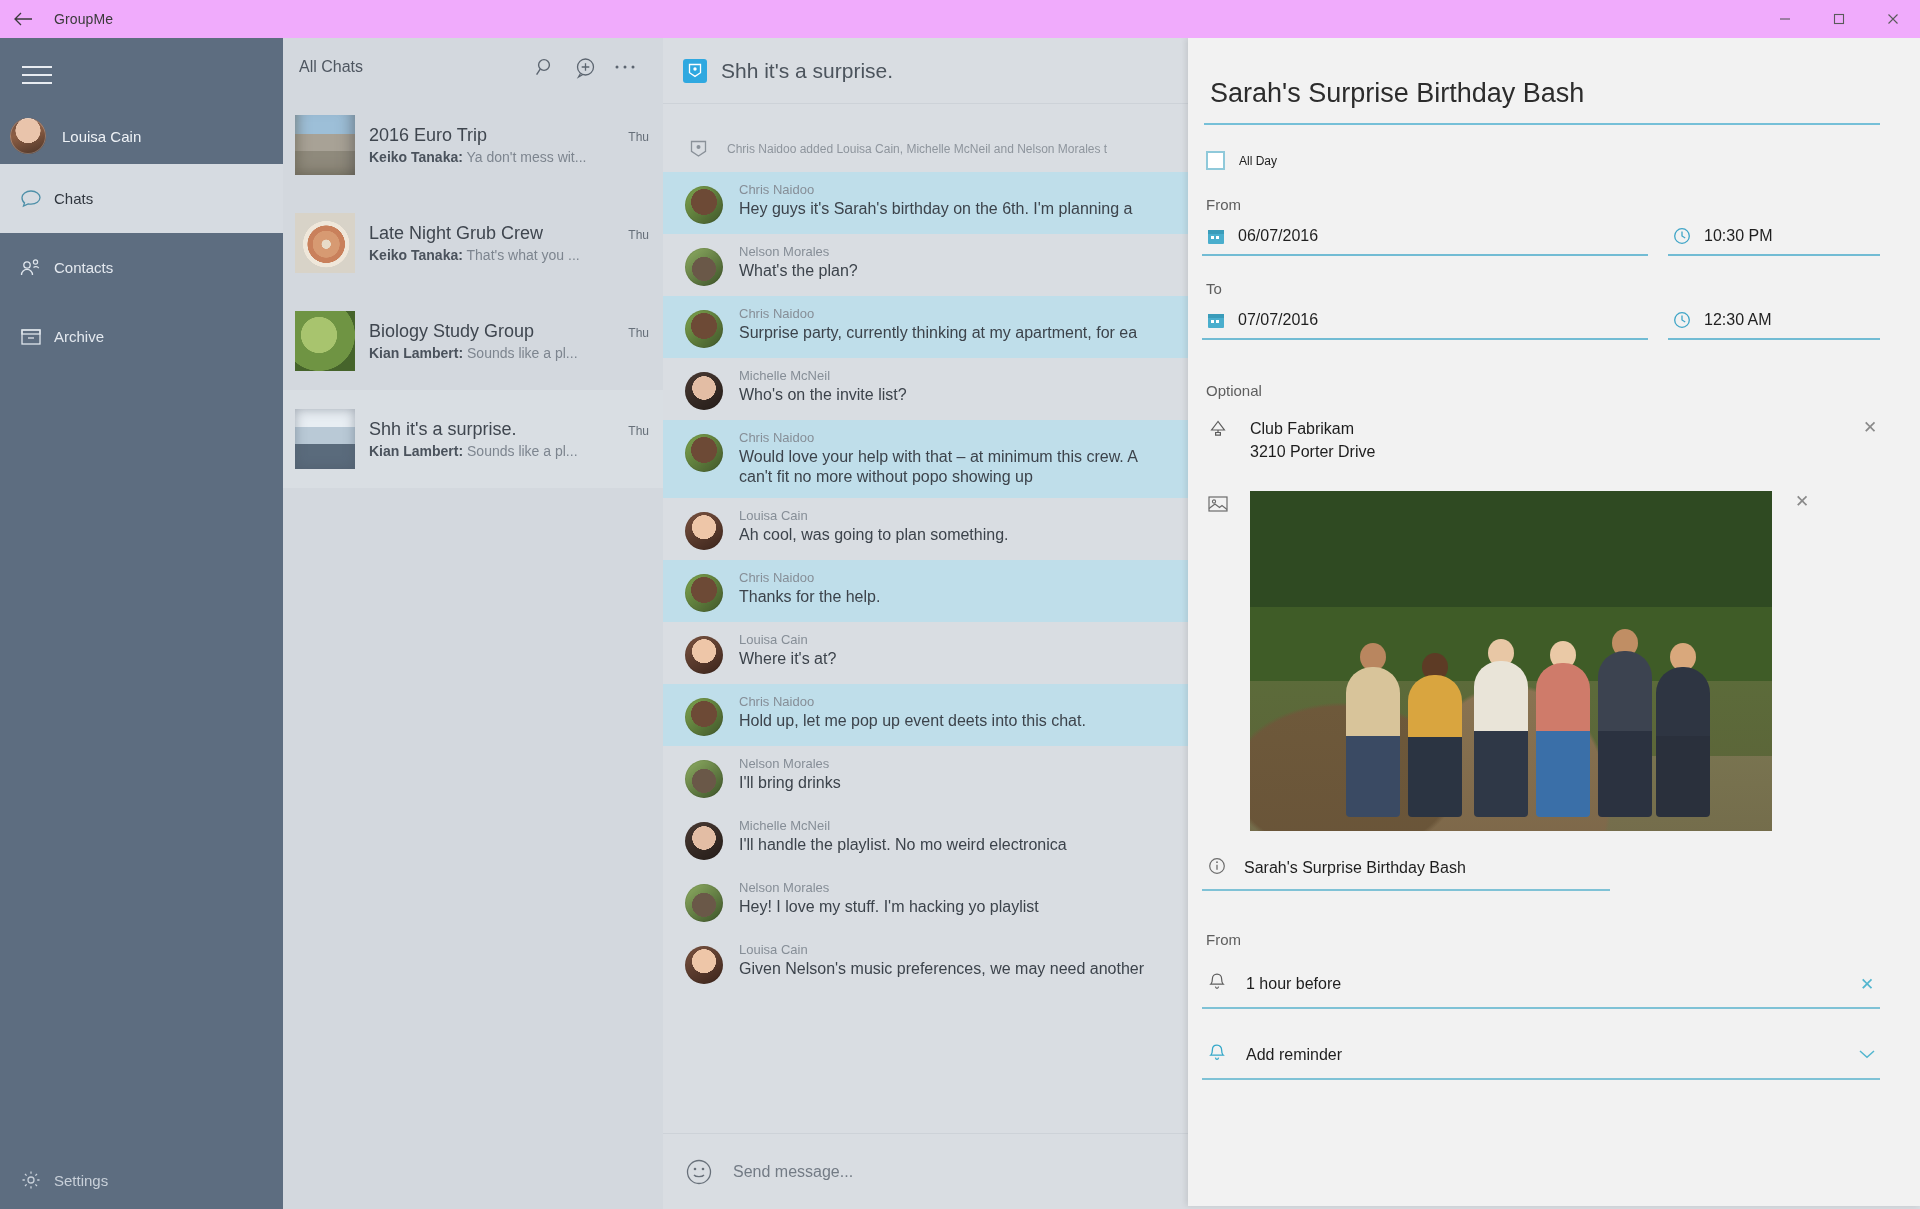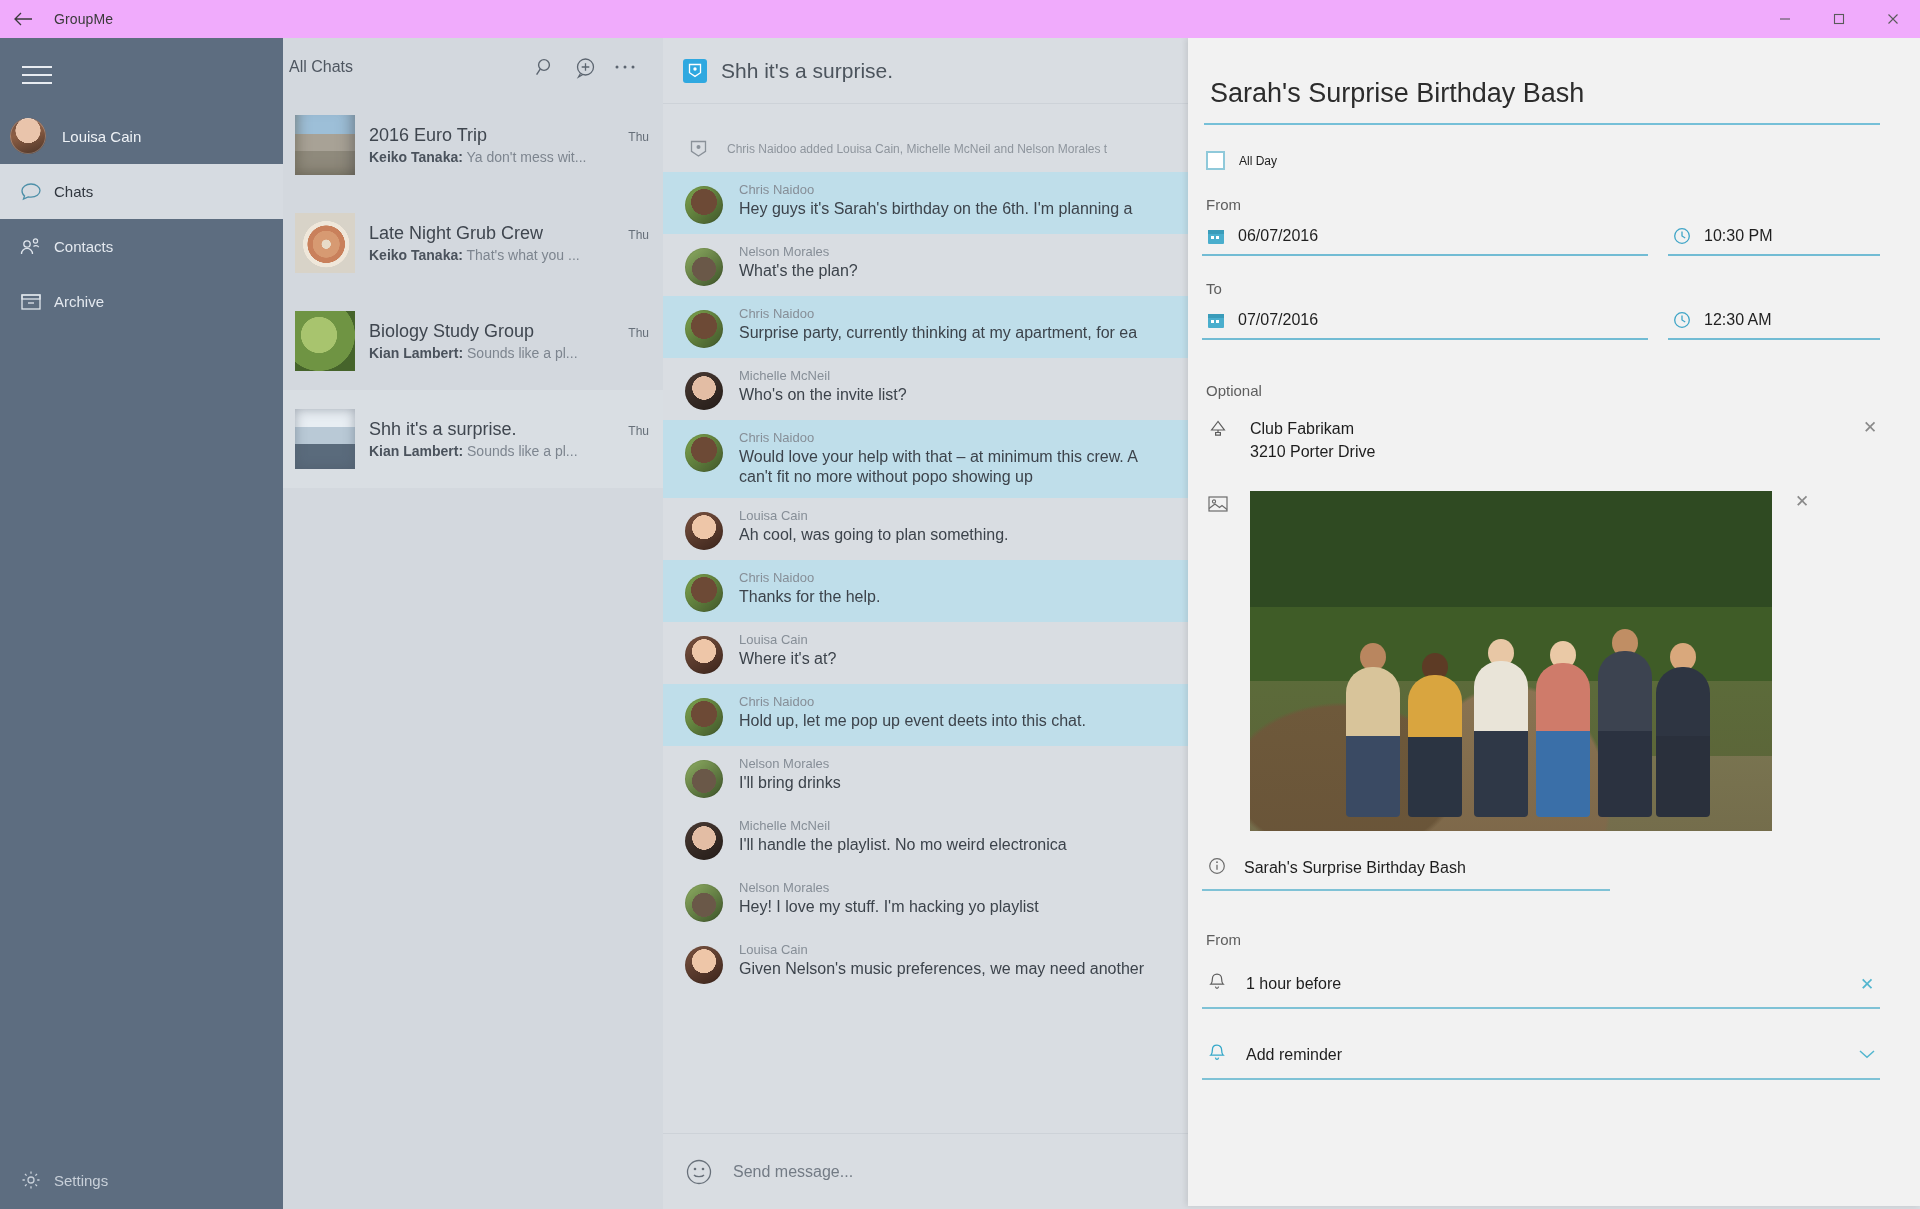--- a/index.html
+++ b/index.html
@@ -40,41 +40,41 @@
   .hamburger span { display: block; width: 30px; height: 2px; background: #e8ecf1; margin: 6px 0; }
   .profile { display: flex; align-items: center; height: 56px; padding: 0 0 0 10px; }
   .avatar-img {
     width: 36px; height: 36px; border-radius: 50%; flex: 0 0 36px;
     background: radial-gradient(circle at 50% 35%, #e9c4ab 0 42%, transparent 43%),
                 linear-gradient(160deg, #6b4a3c 0%, #8d5f45 40%, #4a3226 100%);
     box-shadow: inset 0 0 0 1px rgba(255,255,255,.25);
   }
   .profile-name { margin-left: 16px; font-size: 15px; color: #eef2f6; }
   .nav-item {
-    display: flex; align-items: center; height: 55px; padding-left: 14px;
+    display: flex; align-items: center; height: 69px; padding-left: 14px;
     font-size: 15px; color: #e4e9ef;
   }
   .nav-item.active { background: #d6dbe1; color: #31373f; }
   .nav-ico {
     width: 34px; flex: 0 0 34px; display: flex; align-items: center; justify-content: center;
   }
   .nav-label { margin-left: 6px; }
   .leftnav-bottom { margin-top: auto; }
   .settings-item {
     display: flex; align-items: center; height: 58px; padding-left: 14px;
     font-size: 15px; color: #c8d0d9;
   }
 
   
   .chatlist {
     width: 380px; flex: 0 0 380px; background: #d3d8de; display: flex; flex-direction: column;
     position: relative;
   }
   .cl-header {
-    height: 58px; display: flex; align-items: center; padding: 0 18px 0 6px; flex: 0 0 58px; justify-content: center;
+    height: 58px; display: flex; align-items: center; padding: 0 18px 0 16px; flex: 0 0 58px; justify-content: center;
   }
   .cl-title { font-size: 16px; color: #4e5660; flex: 1; }
   .cl-icon {
     width: 40px; height: 40px; display: flex; align-items: center; justify-content: center;
     color: #5c6570;
   }
   .cl-scroll { flex: 1; overflow: hidden; background: #d3d8de; }
   .chat-item {
     display: flex; align-items: center; height: 98px; padding: 0 14px 0 12px; gap: 14px;
   }

